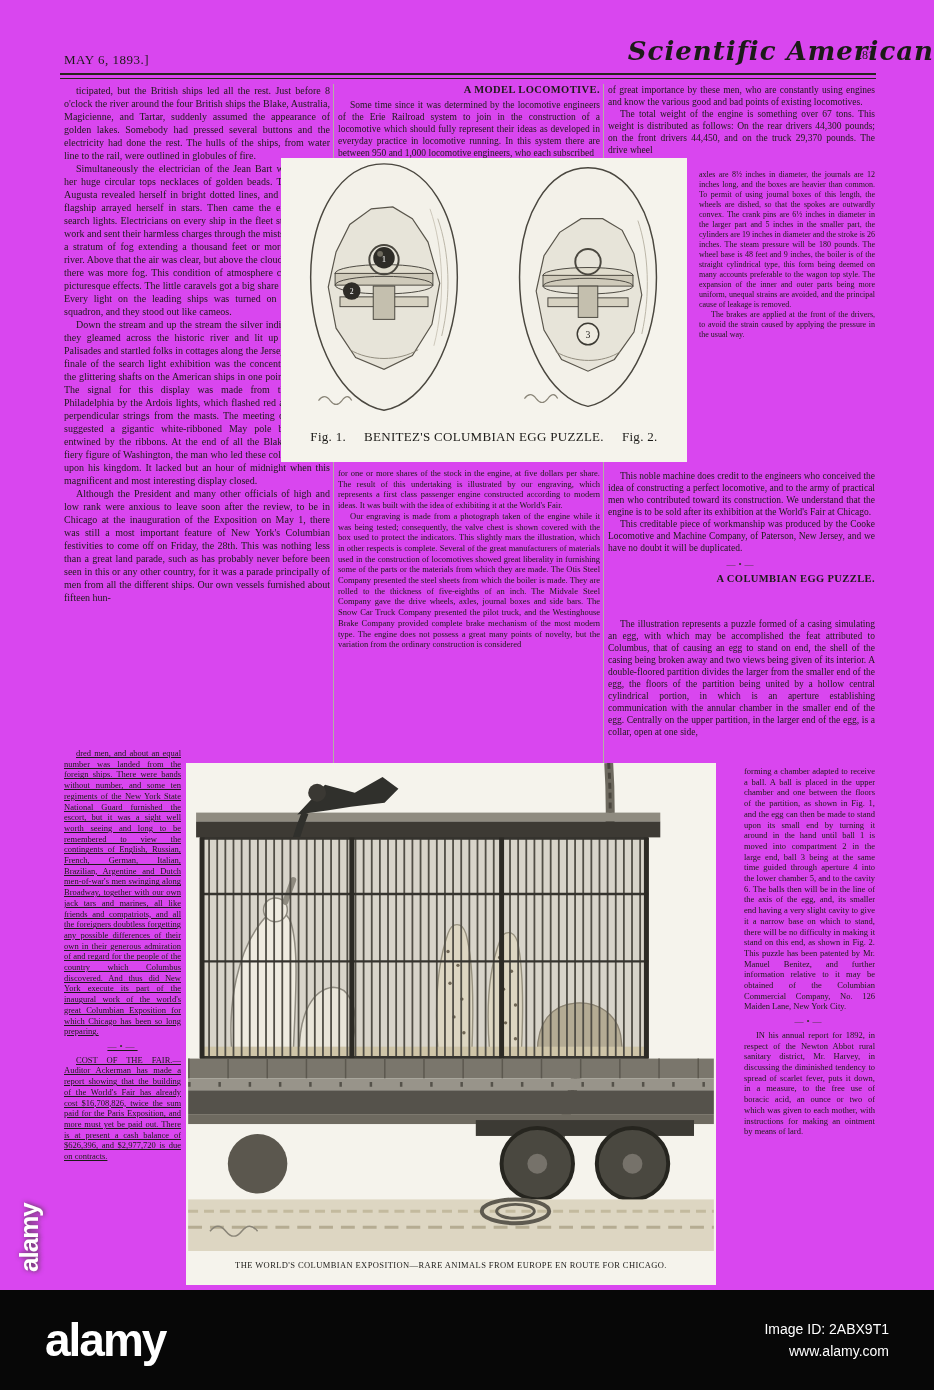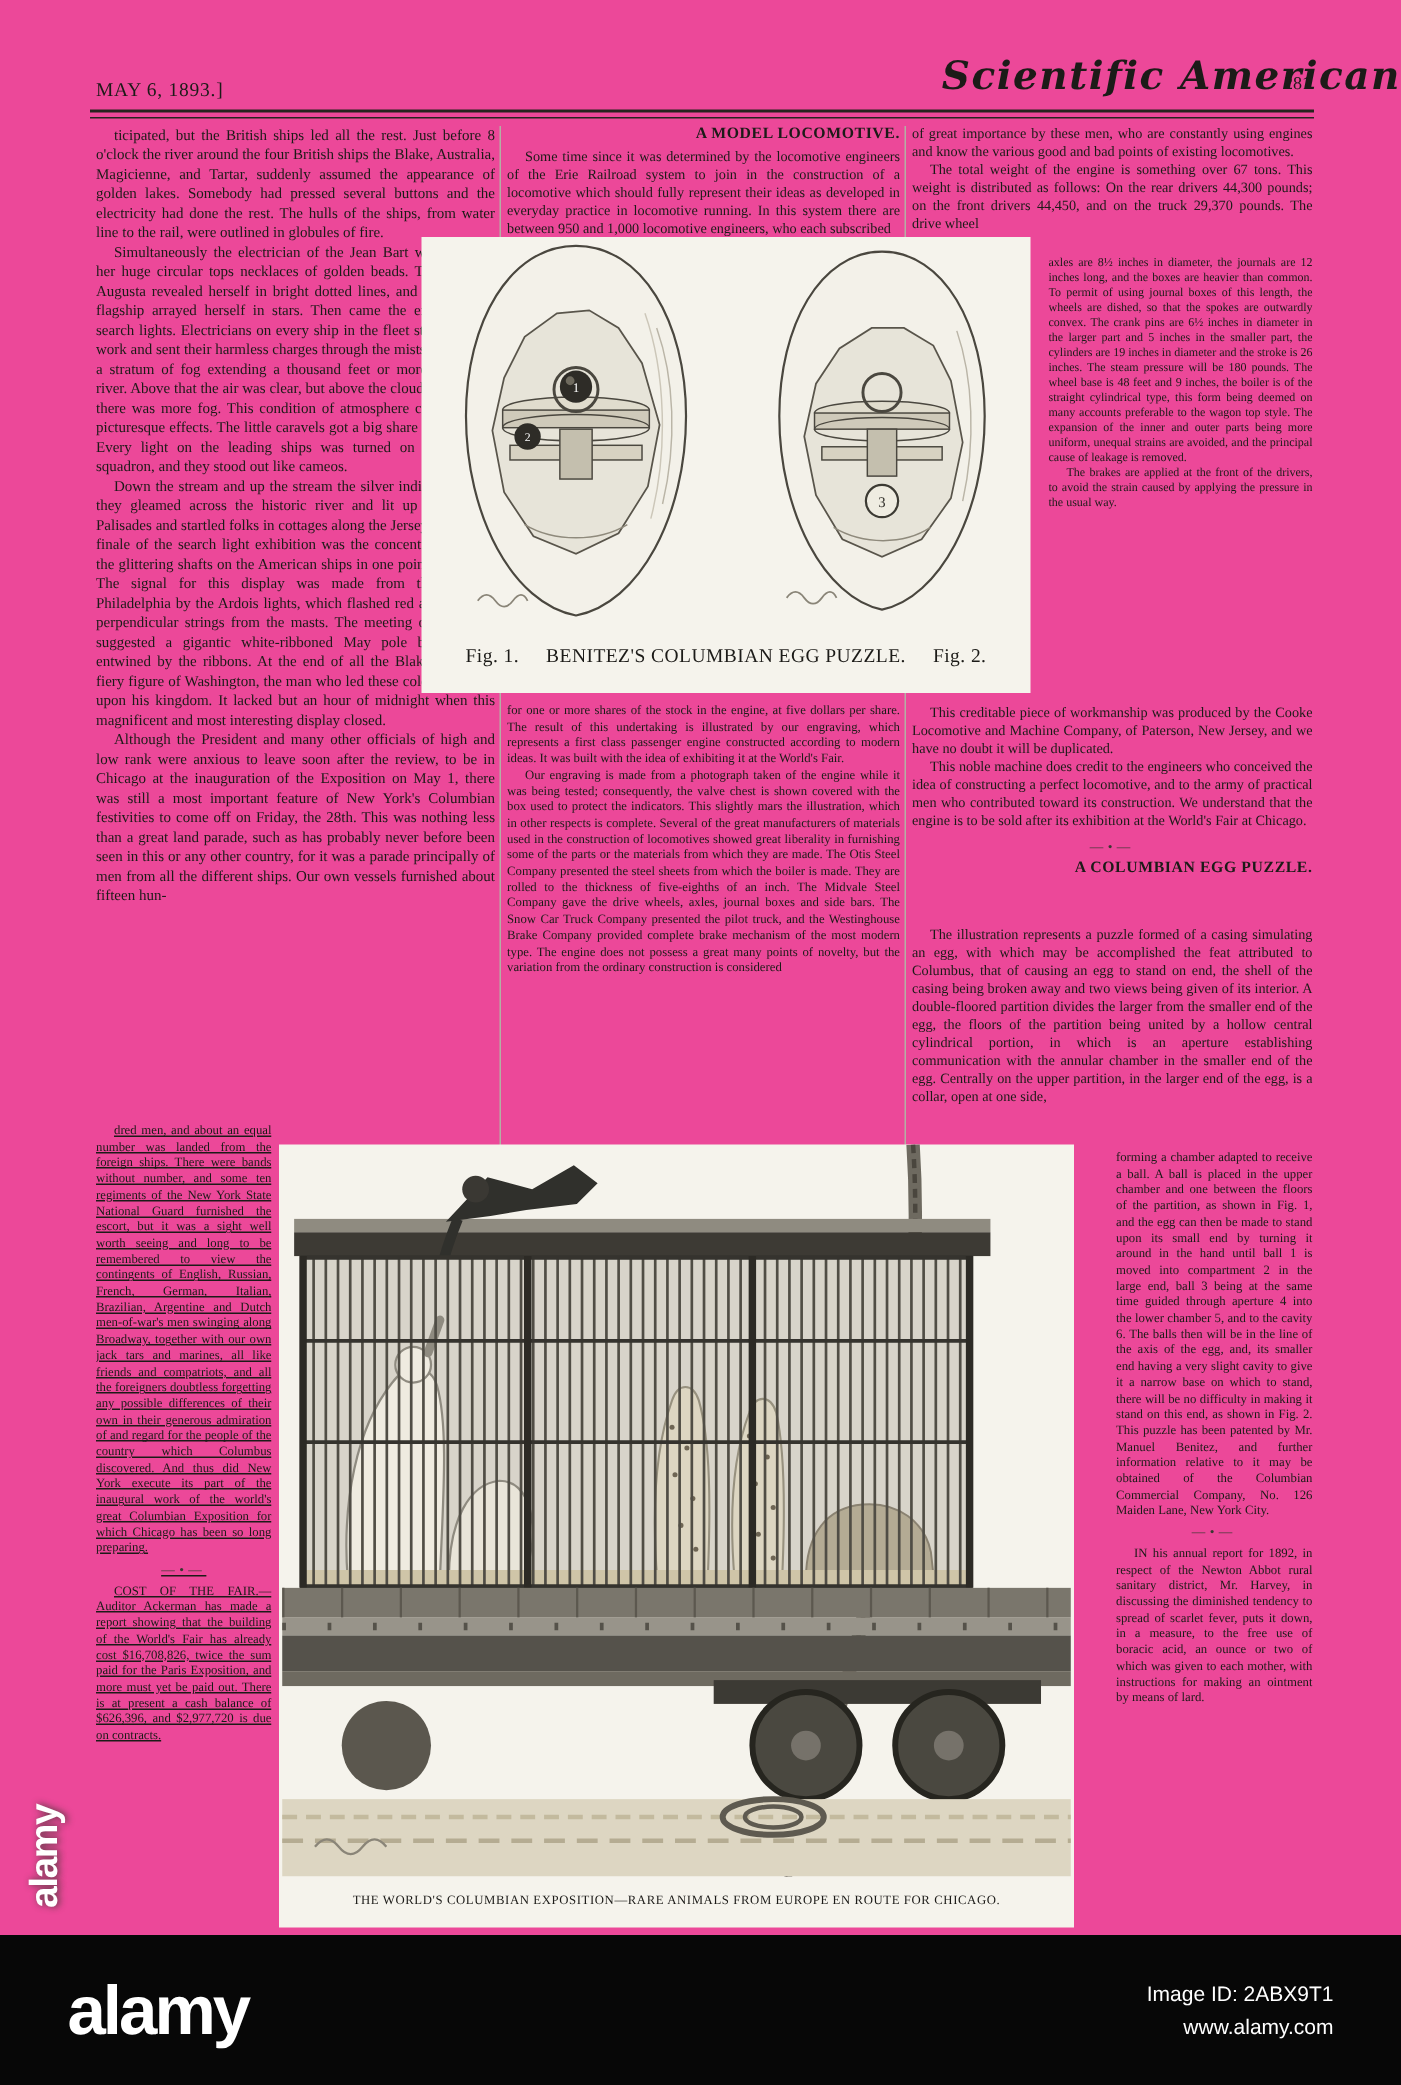--- a/index.html
+++ b/index.html
@@ -1,16 +1,16 @@
 <!DOCTYPE html>
 <html><head>
 <meta charset="utf-8">
 <style>
   html,body{margin:0;padding:0;background:#cfcdc7;}
-  .stage{position:relative;width:934px;height:1390px;background:#ec4899;overflow:hidden;
+  .stage{position:relative;width:934px;height:1390px;background:#d946ef;overflow:hidden;
          font-family:"Liberation Serif","DejaVu Serif",serif;color:#1c1b18;}
   
   .hdr-date{position:absolute;left:64px;top:52px;font-size:13px;letter-spacing:.5px;}
   .masthead{position:absolute;left:0;right:0;top:36px;text-align:right;
             font-family:"DejaVu Serif",serif;font-style:italic;font-weight:bold;
             font-size:26px;letter-spacing:1px;}
   .hdr-num{position:absolute;right:60px;top:48px;font-size:12px;font-weight:normal;}
   .hdr-rule{position:absolute;left:60px;top:73px;width:816px;height:3px;
             border-top:2px solid #26241f;border-bottom:1px solid #26241f;}
   
@@ -135,22 +135,22 @@
 
   <section class="blk t95 r-top">
     <p style="text-indent:0">of great importance by these men, who are constantly using engines and know the various good and bad points of existing locomotives.</p>
     <p>The total weight of the engine is something over 67 tons. This weight is distributed as follows: On the rear drivers 44,300 pounds; on the front drivers 44,450, and on the truck 29,370 pounds. The drive wheel</p>
   </section>
   <section class="blk t80 r-narrow1">
     <p style="text-indent:0">axles are 8½ inches in diameter, the journals are 12 inches long, and the boxes are heavier than common. To permit of using journal boxes of this length, the wheels are dished, so that the spokes are outwardly convex. The crank pins are 6½ inches in diameter in the larger part and 5 inches in the smaller part, the cylinders are 19 inches in diameter and the stroke is 26 inches. The steam pressure will be 180 pounds. The wheel base is 48 feet and 9 inches, the boiler is of the straight cylindrical type, this form being deemed on many accounts preferable to the wagon top style. The expansion of the inner and outer parts being more uniform, unequal strains are avoided, and the principal cause of leakage is removed.</p>
     <p>The brakes are applied at the front of the drivers, to avoid the strain caused by applying the pressure in the usual way.</p>
   </section>
   <section class="blk t95 r-mid">
+    <p>This noble machine does credit to the engineers who conceived the idea of constructing a perfect locomotive, and to the army of practical men who contributed toward its construction. We understand that the engine is to be sold after its exhibition at the World's Fair at Chicago.</p>
     <p>This creditable piece of workmanship was produced by the Cooke Locomotive and Machine Company, of Paterson, New Jersey, and we have no doubt it will be duplicated.</p>
-    <p>This noble machine does credit to the engineers who conceived the idea of constructing a perfect locomotive, and to the army of practical men who contributed toward its construction. We understand that the engine is to be sold after its exhibition at the World's Fair at Chicago.</p>
     <p class="ornament">—•—</p>
     <p class="heading">A COLUMBIAN EGG PUZZLE.</p>
   </section>
   <section class="blk t95" style="left:608px;top:618px;width:267px;height:148px;">
     <p>The illustration represents a puzzle formed of a casing simulating an egg, with which may be accomplished the feat attributed to Columbus, that of causing an egg to stand on end, the shell of the casing being broken away and two views being given of its interior. A double-floored partition divides the larger from the smaller end of the egg, the floors of the partition being united by a hollow central cylindrical portion, in which is an aperture establishing communication with the annular chamber in the smaller end of the egg. Centrally on the upper partition, in the larger end of the egg, is a collar, open at one side,</p>
   </section>
   <section class="blk t85 r-narrow2">
     <p style="text-indent:0">forming a chamber adapted to receive a ball. A ball is placed in the upper chamber and one between the floors of the partition, as shown in Fig. 1, and the egg can then be made to stand upon its small end by turning it around in the hand until ball 1 is moved into compartment 2 in the large end, ball 3 being at the same time guided through aperture 4 into the lower chamber 5, and to the cavity 6. The balls then will be in the line of the axis of the egg, and, its smaller end having a very slight cavity to give it a narrow base on which to stand, there will be no difficulty in making it stand on this end, as shown in Fig. 2. This puzzle has been patented by Mr. Manuel Benitez, and further information relative to it may be obtained of the Columbian Commercial Company, No. 126 Maiden Lane, New York City.</p>
     <p class="ornament">—•—</p>
     <p>IN his annual report for 1892, in respect of the Newton Abbot rural sanitary district, Mr. Harvey, in discussing the diminished tendency to spread of scarlet fever, puts it down, in a measure, to the free use of boracic acid, an ounce or two of which was given to each mother, with instructions for making an ointment by means of lard.</p>

